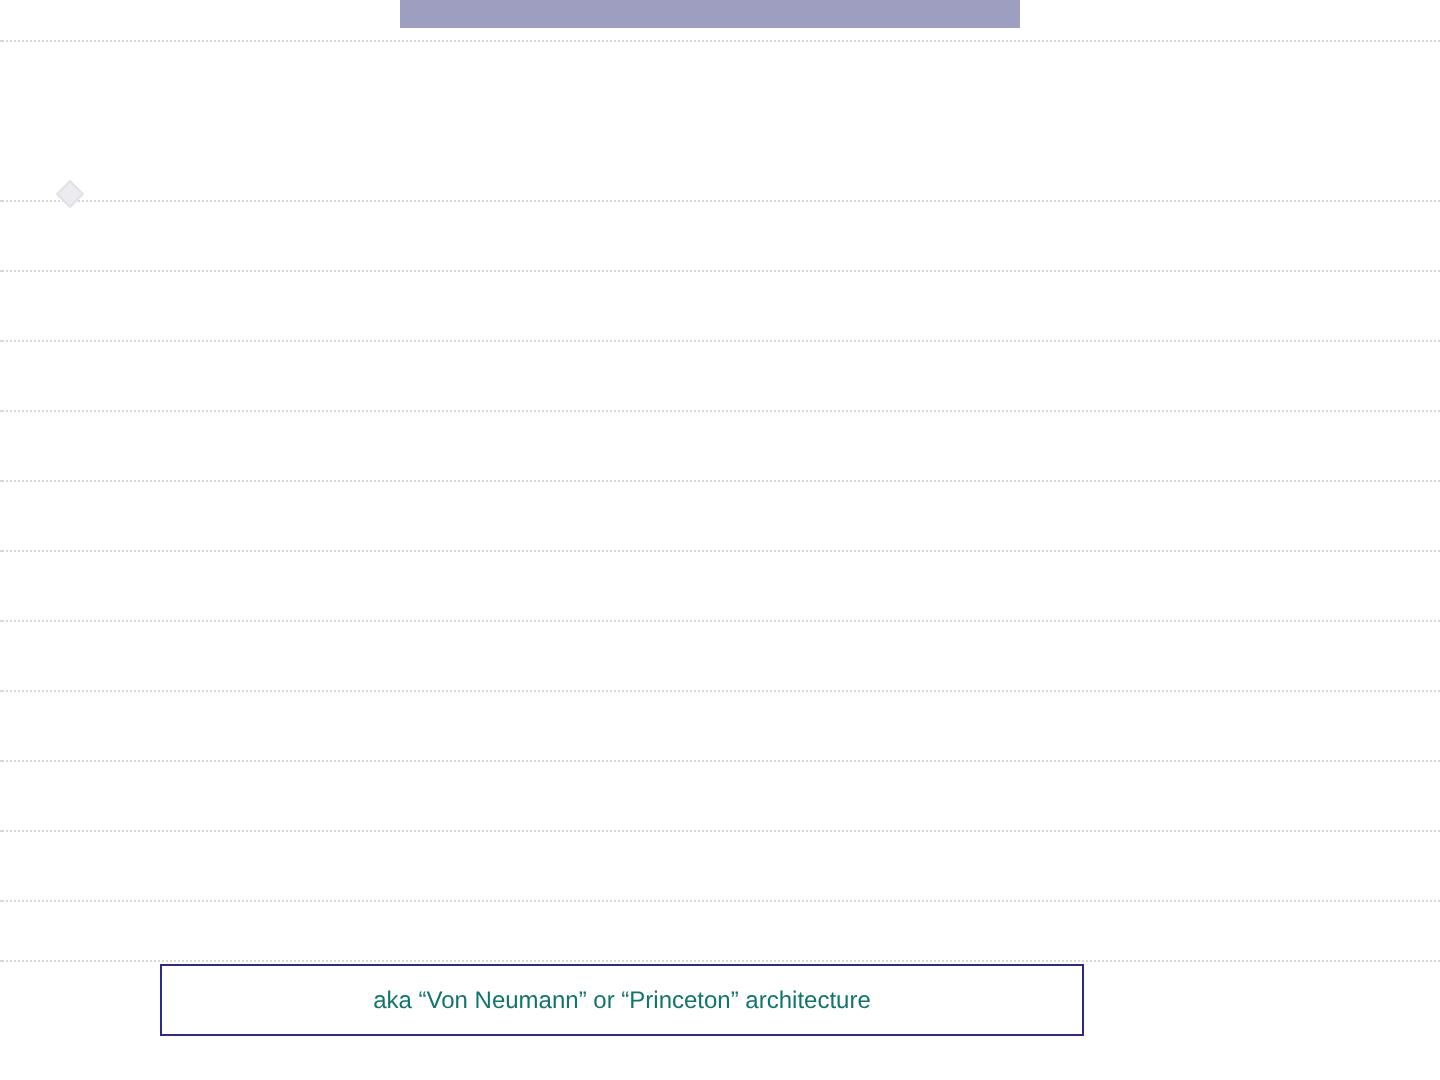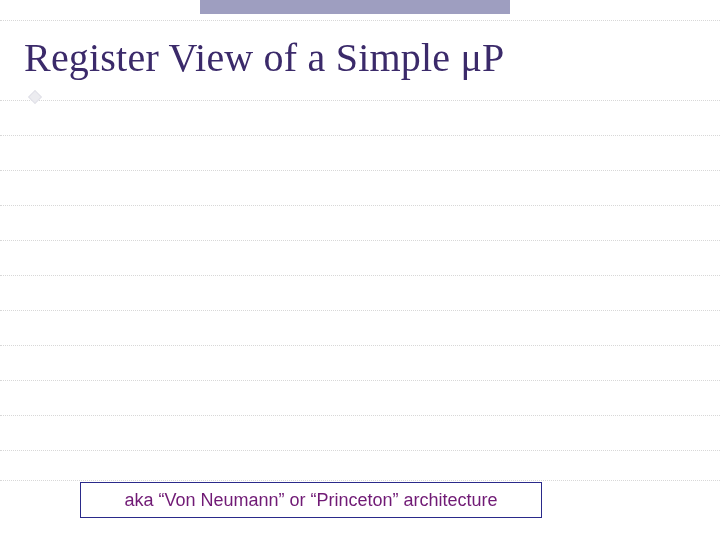--- a/index.html
+++ b/index.html
@@ -58,22 +58,22 @@
     width: 460px;
     height: 34px;
     border: 1.5px solid #2a2a8a;
     background: #ffffff;
     display: flex;
     align-items: center;
     justify-content: center;
   }
   .caption-text {
     font-family: Verdana, Geneva, sans-serif;
-    font-size: 18px;
-    color: #701a75;
+    font-size: 12px;
+    color: #0f766e;
     white-space: nowrap;
   }
 </style>
 </head>
 <body>
 
 <div class="slide">
 
   <div class="top-bar"></div>
 
@@ -84,21 +84,20 @@
   <div class="h-line" style="top:205px"></div>
   <div class="h-line" style="top:240px"></div>
   <div class="h-line" style="top:275px"></div>
   <div class="h-line" style="top:310px"></div>
   <div class="h-line" style="top:345px"></div>
   <div class="h-line" style="top:380px"></div>
   <div class="h-line" style="top:415px"></div>
   <div class="h-line" style="top:450px"></div>
   <div class="h-line" style="top:480px"></div>
 
-  <div class="title">Register View of a Simple μP</div>
 
   <div class="corner-mark"></div>
 
   <div class="caption-box">
     <span class="caption-text">aka “Von Neumann” or “Princeton” architecture</span>
   </div>
 
 </div>
 
 </body></html>

